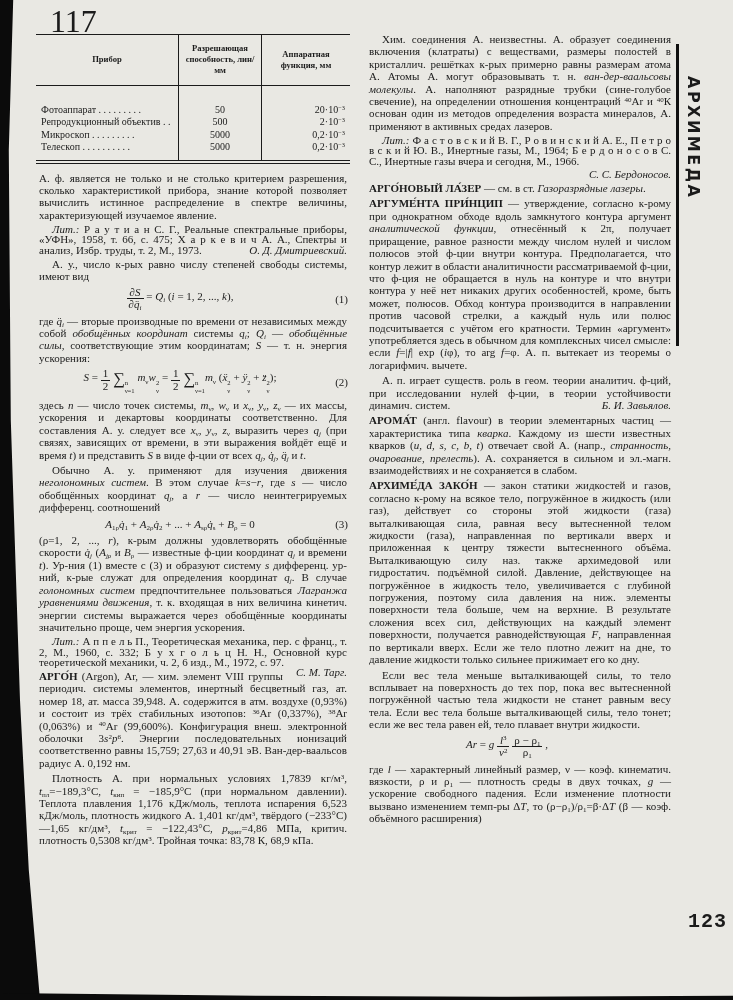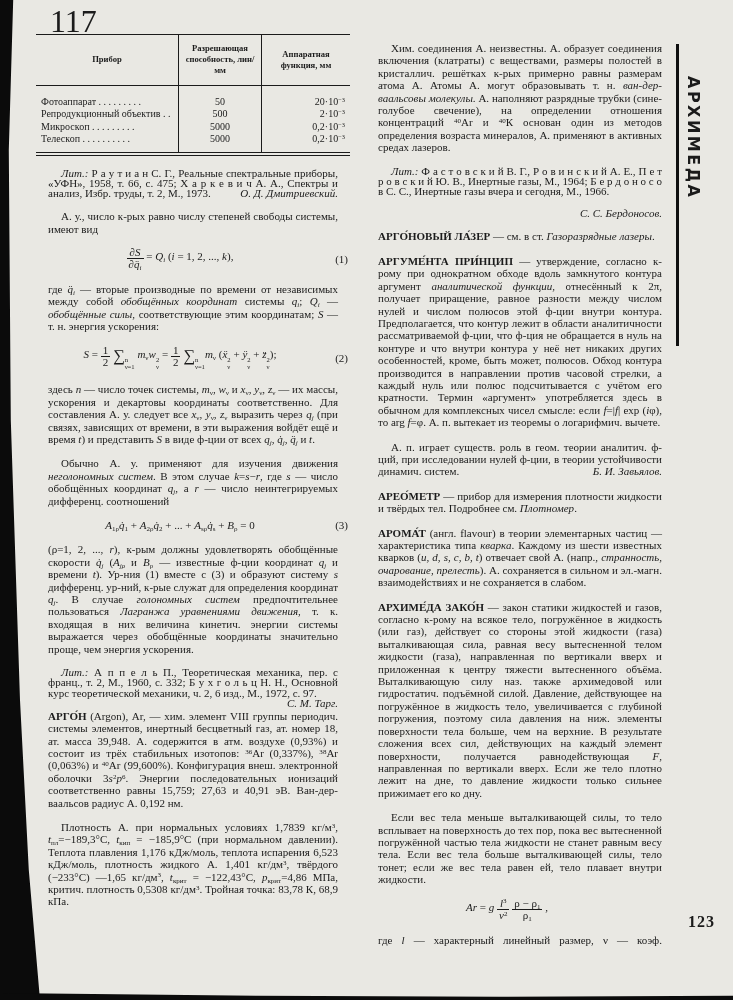--- a/index.html
+++ b/index.html
@@ -8,30 +8,30 @@
     background:#e9e8e3;color:#1b1b1b;
     font-family:"Liberation Serif","DejaVu Serif",serif;
     font-size:11px;line-height:12.4px;
   }
   
   .edge-left{position:absolute;left:0;top:0;width:40px;height:1000px;background:#0b0b0b;
     clip-path:polygon(0 0,33% 0,22% 15%,27% 42%,50% 70%,72% 87%,100% 100%,0 100%);}
   .edge-bottom{position:absolute;left:0;bottom:0;width:733px;height:7px;background:#0b0b0b;
     clip-path:polygon(0 0,35% 40%,68% 55%,100% 40%,100% 100%,0 100%);}
   .corner-num{position:absolute;left:50px;top:6px;font-size:32px;line-height:30px;}
-  .page-num{position:absolute;left:688px;top:916px;font-family:Liberation Serif, serif;
-    font-weight:bold;font-size:16px;letter-spacing:1px;}
+  .page-num{position:absolute;left:688px;top:916px;font-family:Liberation Mono, monospace;
+    font-weight:bold;font-size:20px;letter-spacing:1px;}
   .thumb-rule{position:absolute;left:676px;top:44px;width:3px;height:302px;background:#101010;}
   .thumb-label{position:absolute;left:687px;top:76px;writing-mode:vertical-rl;text-orientation:mixed;
     font-family:"DejaVu Sans","Liberation Sans",sans-serif;font-weight:bold;font-size:16px;letter-spacing:2.5px;}
   
   .col{position:absolute;top:30px;height:920px;overflow:hidden;}
   .col-left{left:36px;width:314px;}
   .col-right{left:366px;width:308px;}
-  p{margin:12px;text-align:justify;text-indent:13px;hyphens:auto;}
+  p{margin:3px;text-align:justify;text-indent:13px;hyphens:auto;}
   p.noind{text-indent:0;}
   p.lit{font-size:11px;line-height:10.2px;}
   p.sig{text-align:right;text-indent:0;}
   .b{font-weight:bold;}
   .i{font-style:italic;}
   .sup{font-size:0.64em;position:relative;top:-0.45em;line-height:0;}
   .sub{font-size:0.64em;position:relative;top:0.28em;line-height:0;}
   .fr{float:right;}
   .sum{font-size:1.5em;line-height:0;vertical-align:-0.18em;}
   p.eq{text-align:center;text-indent:0;position:relative;margin:4px 0;padding-right:26px;}
@@ -41,21 +41,21 @@
   .frac .den{display:block;padding:0 2px;}
   .ss{display:inline-flex;flex-direction:column;vertical-align:-0.55em;font-size:0.6em;line-height:1.2;text-align:left;}
   .ss span{display:block;}
   
   table.tbl{width:100%;border-collapse:collapse;border-top:1.4px solid #1b1b1b;
     border-bottom:4px double #1b1b1b;margin:4px 0 8px 0;}
   .tbl th{border-bottom:1.4px solid #1b1b1b;font-size:8.6px;line-height:1.3;font-weight:bold;
     text-align:center;padding:8px 4px;vertical-align:middle;}
   .tbl td{font-size:10px;line-height:12.5px;padding:0 5px;vertical-align:top;}
   .tbl th + th, .tbl td + td{border-left:1px solid #1b1b1b;}
-  .tbl tr:first-child td{padding-top:10px;}
+  .tbl tr:first-child td{padding-top:18px;}
   .tbl tr:last-child td{padding-bottom:6px;}
   .tbl .c-name{text-align:left;}
   .tbl .c-res{text-align:center;width:72px;}
   .tbl .c-fn{text-align:right;width:78px;}
 </style>
 </head>
 <body>
 
 <div class="edge-left"></div>
 <div class="edge-bottom"></div>
@@ -92,20 +92,21 @@
           <td class="c-fn"><span>0,2·10</span><span class="sup">−3</span></td>
         </tr>
         <tr>
           <td class="c-name">Телескоп  . . . . . . . . . .</td>
           <td class="c-res">5000</td>
           <td class="c-fn"><span>0,2·10</span><span class="sup">−3</span></td>
         </tr>
       </tbody>
   </table>
   <div>
+      <p class="noind"><span>А. ф. является не только и не столько критерием разрешения, сколько характеристикой прибора, знание которой позволяет вычислить истинное распределение в спектре величины, характеризующей изучаемое явление.</span></p>
       <p class="lit"><span class="i">Лит.:</span><span> Р а у т и а н  С. Г.,  Реальные спектральные приборы, «УФН», 1958, т. 66, с. 475; Х а р к е в и ч  А. А.,  Спектры и анализ, Избр. труды, т. 2, М., 1973. </span><span class="i fr">О. Д. Дмитриевский.</span></p>
       <p class="ind"><span>А. у., число к-рых равно числу степеней свободы системы, имеют вид</span></p>
       <p class="eq"><span class="frac"><span class="num"><span class="i">∂S</span></span><span class="den"><span class="i">∂q̈</span><span class="i sub">i</span></span></span><span> = </span><span class="i">Q</span><span class="i sub">i</span><span>   (</span><span class="i">i</span><span> = 1, 2, ..., </span><span class="i">k</span><span>),</span><span class="eqno">(1)</span></p>
       <p class="noind"><span>где </span><span class="i">q̈</span><span class="i sub">i</span><span> — вторые производные по времени от независимых между собой </span><span class="i">обобщённых координат</span><span> системы </span><span class="i">q</span><span class="i sub">i</span><span>; </span><span class="i">Q</span><span class="i sub">i</span><span> — </span><span class="i">обобщённые силы</span><span>, соответствующие этим координатам; </span><span class="i">S</span><span> — т. н. энергия ускорения:</span></p>
       <p class="eq"><span class="i">S</span><span> = </span><span class="frac"><span class="num"><span>1</span></span><span class="den"><span>2</span></span></span><span> </span><span class="sum">∑</span><span class="ss">
           <span>n</span>
           <span>ν=1</span>
         </span><span> </span><span class="i">m</span><span class="sub">ν</span><span class="i">w</span><span class="ss">
           <span>2</span>
           <span>ν</span>
@@ -133,20 +134,19 @@
 </div>
 
 <div class="col col-right">
   <div>
       <p class="ind"><span>Хим. соединения А. неизвестны. А. образует соединения включения (клатраты) с веществами, размеры полостей в кристаллич. решётках к-рых примерно равны размерам атома А. Атомы А. могут образовывать т. н. </span><span class="i">ван-дер-ваальсовы молекулы</span><span>. А. наполняют разрядные трубки (сине-голубое свечение), на определении отношения концентраций </span><span class="sup">40</span><span>Ar и </span><span class="sup">40</span><span>К основан один из методов определения возраста минералов, А. применяют в активных средах лазеров.</span></p>
       <p class="lit"><span class="i">Лит.:</span><span> Ф а с т о в с к и й  В. Г.,  Р о в и н с к и й  А. Е., П е т р о в с к и й  Ю. В.,  Инертные газы, М., 1964; Б е р д о н о с о в  С. С.,  Инертные газы вчера и сегодня, М., 1966.</span></p>
       <p class="lit sig"><span class="i">С. С. Бердоносов.</span></p>
       <p class="noind"><span class="b">АРГО́НОВЫЙ ЛА́ЗЕР</span><span> — см. в ст. </span><span class="i">Газоразрядные лазеры</span><span>.</span></p>
       <p class="noind"><span class="b">АРГУМЕ́НТА ПРИ́НЦИП</span><span> — утверждение, согласно к-рому при однократном обходе вдоль замкнутого контура аргумент </span><span class="i">аналитической функции</span><span>, отнесённый к 2π, получает приращение, равное разности между числом нулей и числом полюсов этой ф-ции внутри контура. Предполагается, что контур лежит в области аналитичности рассматриваемой ф-ции, что ф-ция не обращается в нуль на контуре и что внутри контура у неё нет никаких других особенностей, кроме, быть может, полюсов. Обход контура производится в направлении против часовой стрелки, а каждый нуль или полюс подсчитывается с учётом его кратности. Термин «аргумент» употребляется здесь в обычном для комплексных чисел смысле: если </span><span class="i">f</span><span>=|</span><span class="i">f</span><span>| exp (</span><span class="i">i</span><span>φ), то arg </span><span class="i">f</span><span>=φ. А. п. вытекает из теоремы о логарифмич. вычете.</span></p>
       <p class="ind"><span>А. п. играет существ. роль в геом. теории аналитич. ф-ций, при исследовании нулей ф-ции, в теории устойчивости динамич. систем. </span><span class="i fr">Б. И. Завьялов.</span></p>
-      <p class="noind"><span class="b">АРЕО́МЕТР</span><span> — прибор для измерения плотности жидкости и твёрдых тел. Подробнее см. </span><span class="i">Плотномер</span><span>.</span></p>
       <p class="noind"><span class="b">АРОМА́Т</span><span> (англ. flavour) в теории элементарных частиц — характеристика типа </span><span class="i">кварка</span><span>. Каждому из шести известных кварков (</span><span class="i">u, d, s, c, b, t</span><span>) отвечает свой А. (напр., </span><span class="i">странность, очарование, прелесть</span><span>). А. сохраняется в сильном и эл.-магн. взаимодействиях и не сохраняется в слабом.</span></p>
       <p class="noind"><span class="b">АРХИМЕ́ДА ЗАКО́Н</span><span> — закон статики жидкостей и газов, согласно к-рому на всякое тело, погружённое в жидкость (или газ), действует со стороны этой жидкости (газа) выталкивающая сила, равная весу вытесненной телом жидкости (газа), направленная по вертикали вверх и приложенная к центру тяжести вытесненного объёма. Выталкивающую силу наз. также архимедовой или гидростатич. подъёмной силой. Давление, действующее на погружённое в жидкость тело, увеличивается с глубиной погружения, поэтому сила давления на ниж. элементы поверхности тела больше, чем на верхние. В результате сложения всех сил, действующих на каждый элемент поверхности, получается равнодействующая </span><span class="i">F</span><span>, направленная по вертикали вверх. Если же тело плотно лежит на дне, то давление жидкости только сильнее прижимает его ко дну.</span></p>
       <p class="ind"><span>Если вес тела меньше выталкивающей силы, то тело всплывает на поверхность до тех пор, пока вес вытесненной погружённой частью тела жидкости не станет равным весу тела. Если вес тела больше выталкивающей силы, тело тонет; если же вес тела равен ей, тело плавает внутри жидкости.</span></p>
       <p class="eq"><span class="i">Ar</span><span> = </span><span class="i">g</span><span> </span><span class="frac"><span class="num"><span class="i">l</span><span class="sup">3</span></span><span class="den"><span class="i">ν</span><span class="sup">2</span></span></span><span> </span><span class="frac"><span class="num"><span>ρ − ρ</span><span class="sub">1</span></span><span class="den"><span>ρ</span><span class="sub">1</span></span></span><span> ,</span></p>
       <p class="noind"><span>где </span><span class="i">l</span><span> — характерный линейный размер, ν — коэф. кинематич. вязкости, ρ и ρ</span><span class="sub">1</span><span> — плотность среды в двух точках, </span><span class="i">g</span><span> — ускорение свободного падения. Если изменение плотности вызвано изменением темп-ры Δ</span><span class="i">T</span><span>, то (ρ−ρ</span><span class="sub">1</span><span>)/ρ</span><span class="sub">1</span><span>=β·Δ</span><span class="i">T</span><span> (β — коэф. объёмного расширения)</span></p>
     </div>
 </div>
 
 </body></html>

